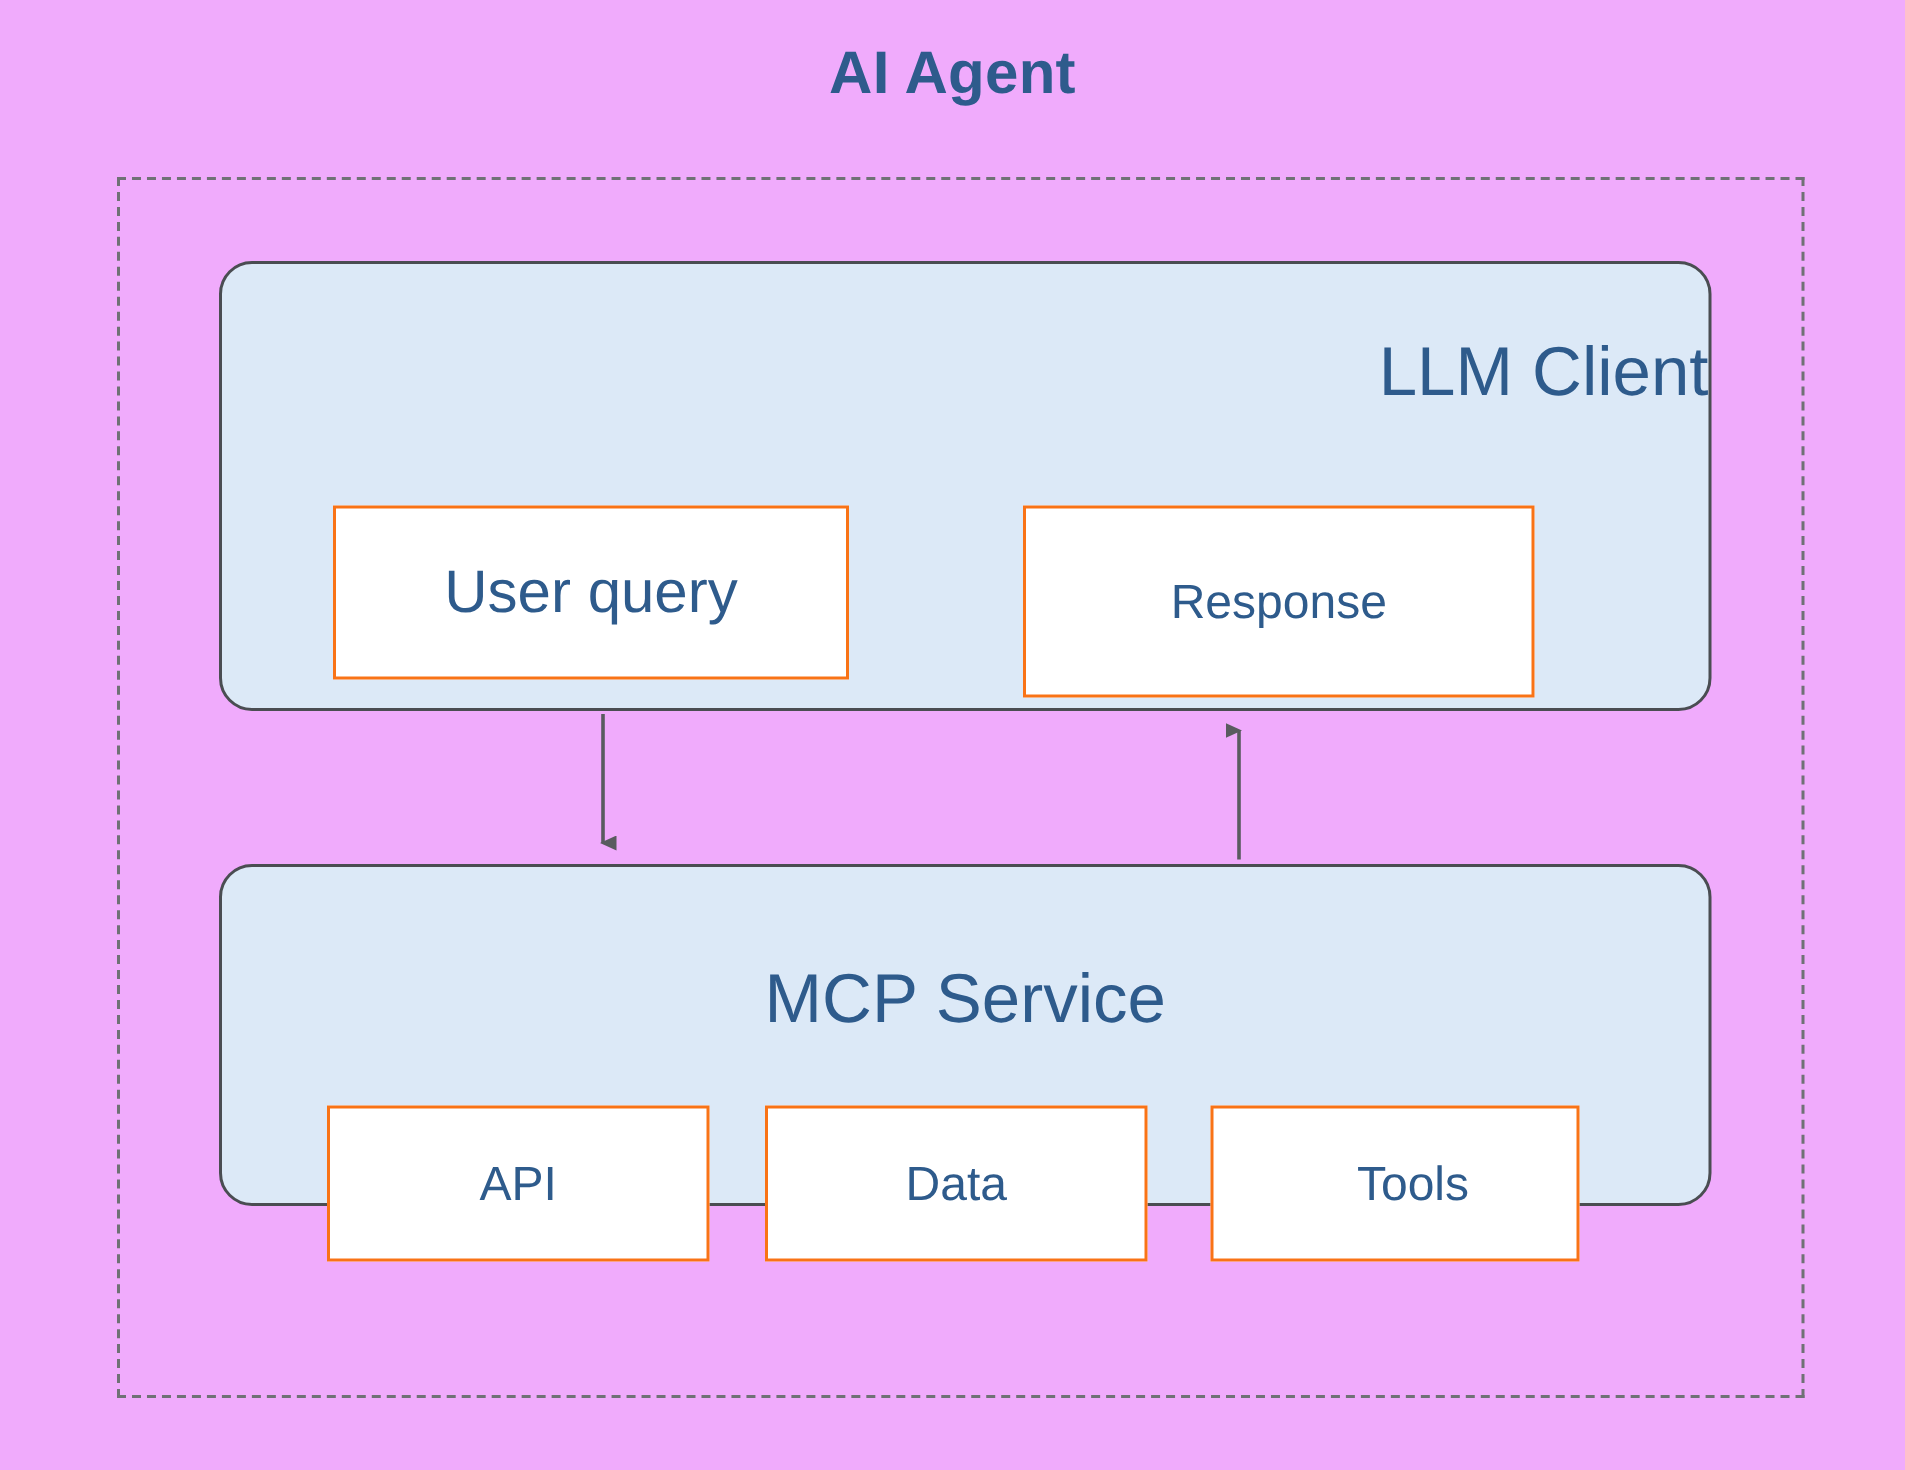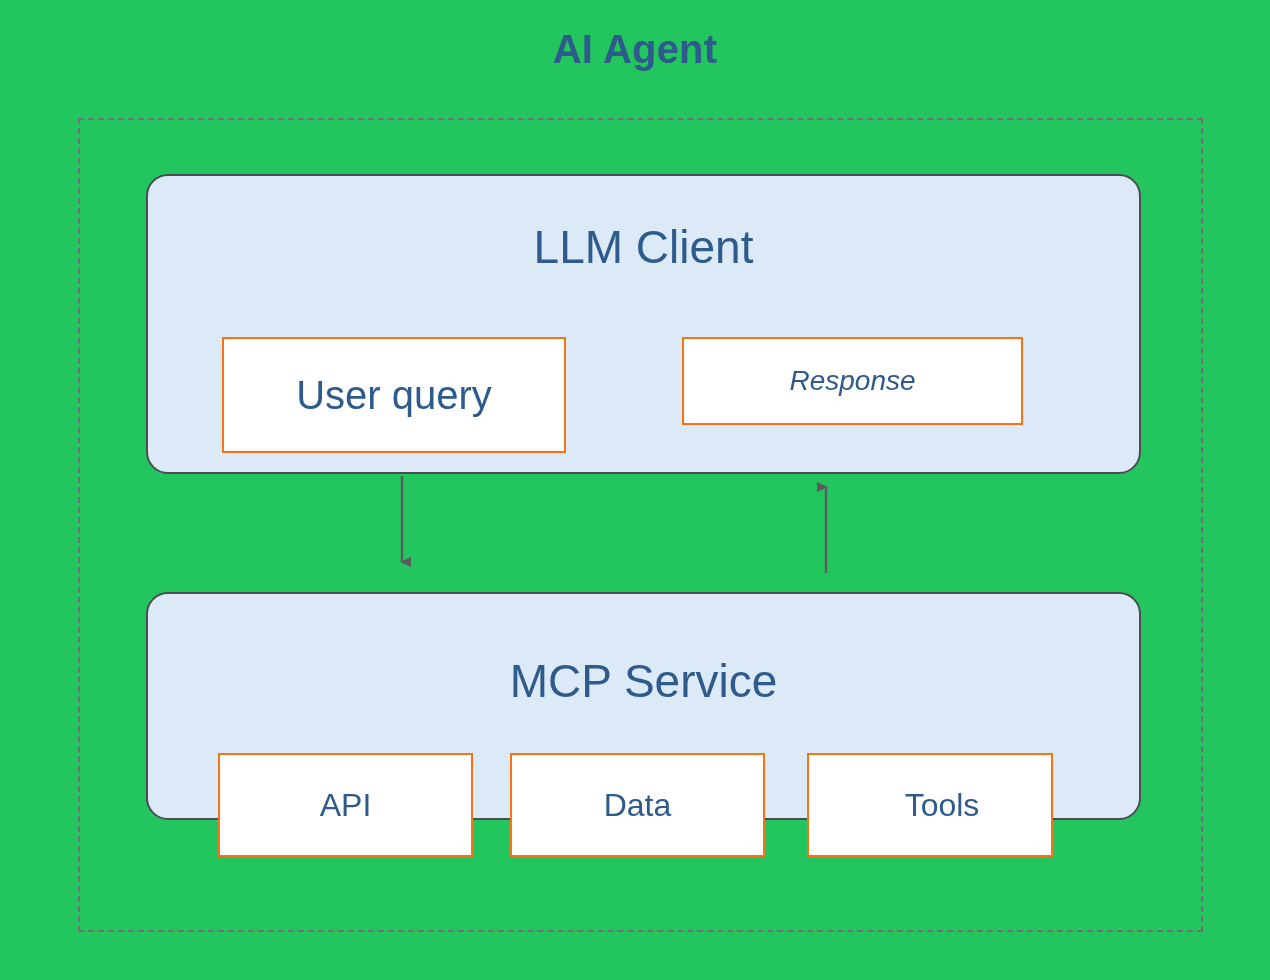--- a/index.html
+++ b/index.html
@@ -9,21 +9,21 @@
     background: #ffffff;
   }
   body {
     font-family: "Liberation Sans", "DejaVu Sans", sans-serif;
     -webkit-font-smoothing: antialiased;
   }
   #canvas {
     position: relative;
     width: 1270px;
     height: 980px;
-    background: #22c55e;
+    background: #f0abfc;
     overflow: hidden;
   }
 
   
   .diagram-title {
     position: absolute;
     left: 0;
     top: 26px;
     width: 1270px;
     text-align: center;
@@ -58,33 +58,32 @@
     left: 146px;
     top: 174px;
     width: 995px;
     height: 300px;
   }
   .block-mcp {
     left: 146px;
     top: 576px;
     width: 995px;
     height: 228px;
-    margin-top: 16px;
   }
   .block-title {
     position: absolute;
     left: 0;
     width: 100%;
     text-align: center;
     font-size: 46px;
     font-weight: normal;
     color: #2e5b8c;
     line-height: 1.1;
   }
-  .block-llm .block-title { top: 46px; }
+  .block-llm .block-title { top: 46px; text-align: right; }
   .block-mcp .block-title { top: 62px; }
 
   
   .subbox {
     position: absolute;
     box-sizing: border-box;
     background: #ffffff;
     border: 2px solid #f97316;
     display: flex;
     align-items: center;
@@ -97,23 +96,22 @@
     left: 74px;   
     top: 161px;   
     width: 344px;
     height: 116px;
     font-size: 40px;
   }
   .sub-response {
     left: 534px;  
     top: 161px;
     width: 341px;
-    height: 88px;
-    font-size: 28px;
-    font-style: italic;
+    height: 128px;
+    font-size: 32px;
   }
   
   .sub-api {
     left: 70px;   
     top: 159px;   
     width: 255px;
     height: 104px;
     font-size: 32px;
   }
   .sub-data {

